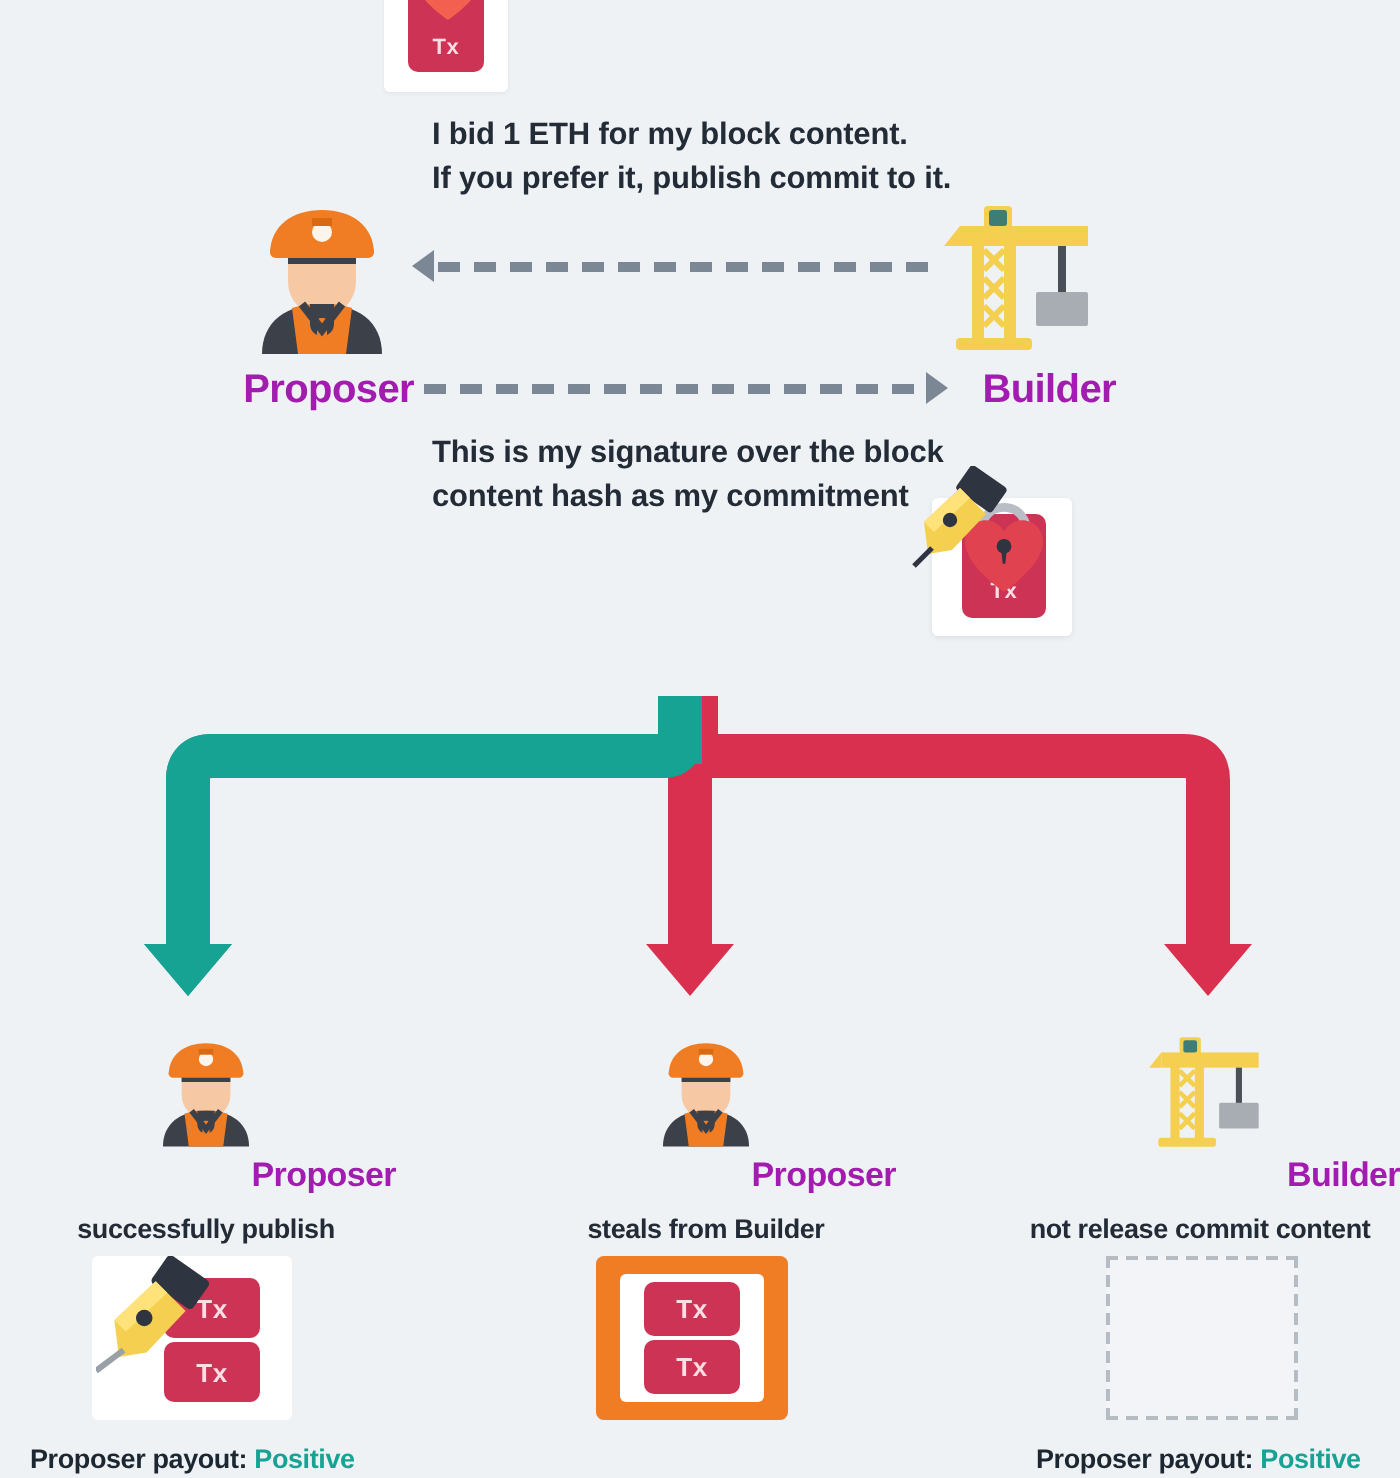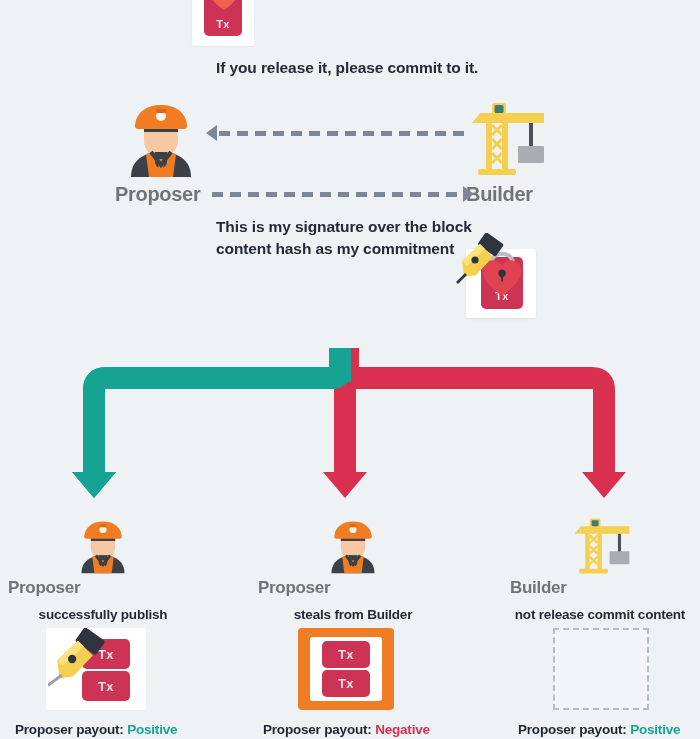--- a/index.html
+++ b/index.html
@@ -31,25 +31,25 @@
 
   
   .msg {
     color: #222b36;
     font-weight: bold;
     font-size: 15.5px;
     line-height: 22px;
     letter-spacing: -.1px;
   }
   .role-label {
-    color: #737373;
+    color: #a21caf;
     font-weight: bold;
     font-size: 20px;
     letter-spacing: -.3px;
-    text-align: left;
+    text-align: right;
   }
   .role-label.small { font-size: 17px; }
   .sub-label {
     color: #222b36;
     font-weight: bold;
     font-size: 13.5px;
     text-align: center;
     letter-spacing: -.2px;
   }
   .payout-line {
@@ -100,21 +100,22 @@
       <span>Tx</span>
     </div>
     <svg class="abs" style="left:8px; top:-14px;" width="48" height="48" viewBox="0 0 48 48">
       <path d="M24 40 C24 40 6 28 6 17 C6 11 10.5 7 15.5 7 C19 7 22.3 9 24 12 C25.7 9 29 7 32.5 7 C37.5 7 42 11 42 17 C42 28 24 40 24 40 Z" fill="#f4604f"></path>
       <circle cx="24" cy="19" r="3.4" fill="#2e3440"></circle>
       <path d="M22.7 20.5 L25.3 20.5 L24.6 27 L23.4 27 Z" fill="#2e3440"></path>
     </svg>
   </div>
 
   <div class="abs msg" style="left:216px; top:57px; width:400px;">
-    <div>If you release it, please commit to it.</div>
+    <div>I bid 1 ETH for my block content.</div>
+    <div>If you prefer it, publish commit to it.</div>
   </div>
 
   <div class="abs" style="left:115px; top:101px; width:92px;">
     <svg width="92" height="76" viewBox="0 0 92 76">
 
       <path d="M29 26 h34 v14 a17 17 0 0 1 -34 0 Z" fill="#f6c9a4"></path>
       <path d="M29 26 h34 v5 h-34 Z" fill="#3b4049"></path>
 
       <path d="M20 26 C20 12 31 4 46 4 C61 4 72 12 72 26 Z" fill="#f07d23"></path>
       <rect x="20" y="22" width="52" height="6" rx="3" fill="#f07d23"></rect>
@@ -275,27 +276,20 @@
       <div class="white-card" style="position:relative; width:72px; height:64px;">
         <div class="abs tx-card" style="left:12px; top:4px; width:48px; height:27px; font-size:13px;">
           <span>Tx</span>
         </div>
         <div class="abs tx-card" style="left:12px; top:33px; width:48px; height:27px; font-size:13px;">
           <span>Tx</span>
         </div>
       </div>
     </div>
 
-    <div class="abs" style="left:5px; top:207px;">
-      <div class="payout-line">
-        <span>Proposer payout:</span>
-        <span class="neg">Negative</span>
-      </div>
-
-    </div>
   </div>
 
   <div class="abs" style="left:510px; top:515px; width:190px;">
     <div style="display:flex; justify-content:center;">
       <svg width="70" height="62" viewBox="0 0 92 76">
         <rect x="20" y="18" width="6" height="52" fill="#f5cf50"></rect>
         <rect x="36" y="18" width="6" height="52" fill="#f5cf50"></rect>
         <path d="M26 24 L36 34 M36 24 L26 34 M26 38 L36 48 M36 38 L26 48 M26 52 L36 62 M36 52 L26 62" stroke="#f5cf50" stroke-width="3" fill="none"></path>
         <rect x="12" y="68" width="38" height="6" rx="2" fill="#f5cf50"></rect>
         <rect x="14" y="12" width="64" height="10" fill="#f5cf50"></rect>

